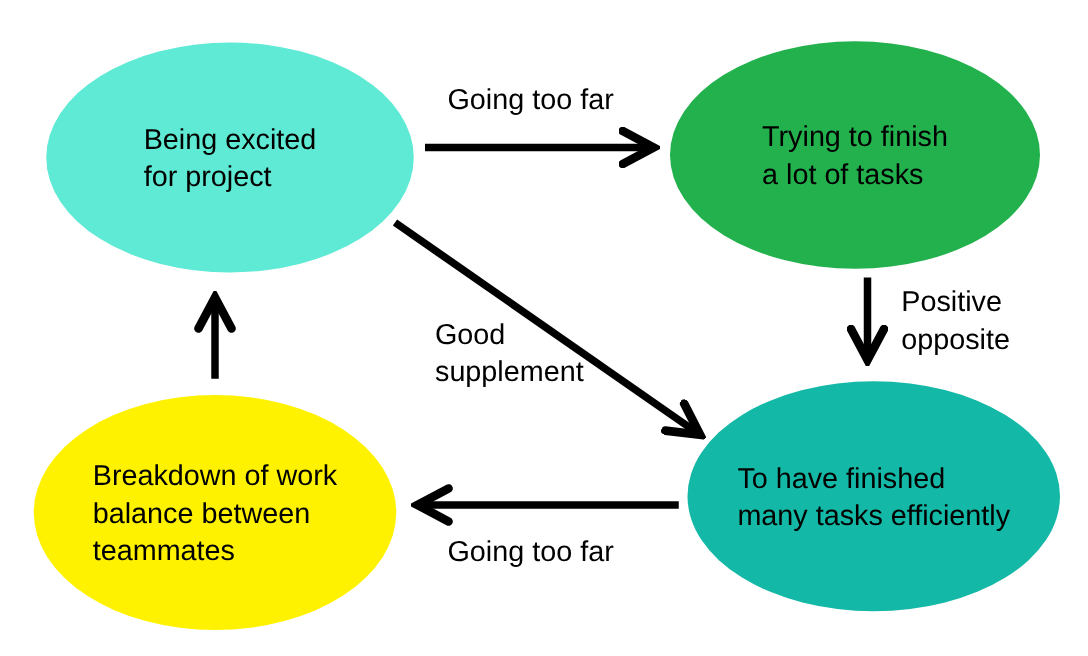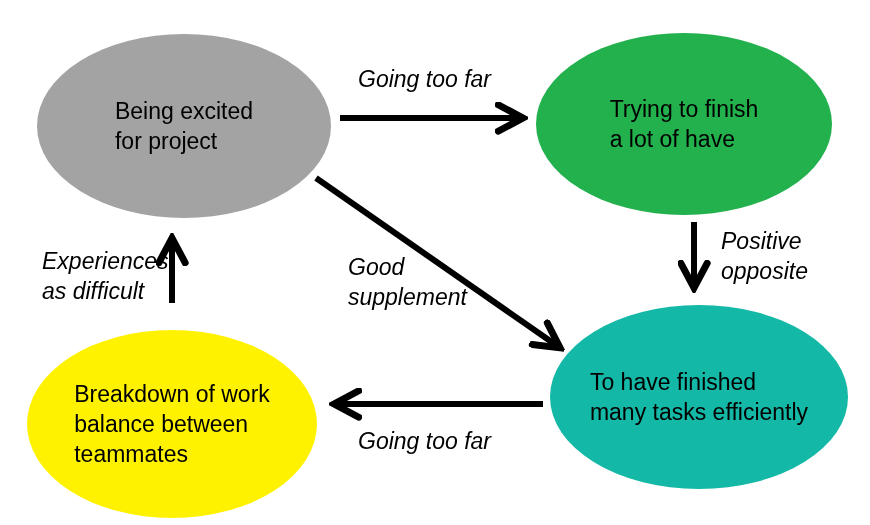--- a/index.html
+++ b/index.html
@@ -25,27 +25,26 @@
   .node .node-label {
     font-size: 23px;
     line-height: 30px;
     color: #000000;
     text-align: left;
     white-space: pre-line;
   }
   #node-excited   { left: 37px;  top: 34px;  width: 294px; height: 184px; }
   #node-trying    { left: 536px; top: 33px;  width: 296px; height: 182px; }
   #node-finished  { left: 550px; top: 305px; width: 298px; height: 184px; }
-  #node-breakdown { left: 27px;  top: 330px; width: 290px; height: 188px; }
+  #node-breakdown { left: 27px;  top: 316px; width: 290px; height: 188px; }
 
   .edge-label {
     position: absolute;
     font-size: 23px;
     line-height: 30px;
-    font-style: italic;
     color: #000000;
     white-space: pre-line;
   }
   #edge-label-top      { left: 358px; top: 64px;  }
   #edge-label-right    { left: 721px; top: 226px; }
   #edge-label-diagonal { left: 348px; top: 252px; }
   #edge-label-bottom   { left: 358px; top: 426px; }
   #edge-label-left     { left: 42px;  top: 246px; }
 
   #arrows-layer {
@@ -54,28 +53,28 @@
     width: 870px;
     height: 525px;
     pointer-events: none;
   }
 </style>
 </head>
 <body>
 
 <div id="canvas">
 
-  <div class="node" id="node-excited" style="background:#a3a3a3;">
+  <div class="node" id="node-excited" style="background:#5eead4;">
     <div class="node-label">Being excited
 for project</div>
   </div>
 
   <div class="node" id="node-trying" style="background:#22b14c;">
     <div class="node-label">Trying to finish
-a lot of have</div>
+a lot of tasks</div>
   </div>
 
   <div class="node" id="node-finished" style="background:#14b8a6;">
     <div class="node-label">To have finished
 many tasks efficiently</div>
   </div>
 
   <div class="node" id="node-breakdown" style="background:#fff200;">
     <div class="node-label">Breakdown of work
 balance between
@@ -104,16 +103,14 @@
       <line x1="172" y1="303" x2="172" y2="243" stroke="#000000" stroke-width="6" marker-end="url(#arrowhead)"></line>
     </g>
   </svg>
 
   <div class="edge-label" id="edge-label-top">Going too far</div>
   <div class="edge-label" id="edge-label-diagonal">Good
 supplement</div>
   <div class="edge-label" id="edge-label-right">Positive
 opposite</div>
   <div class="edge-label" id="edge-label-bottom">Going too far</div>
-  <div class="edge-label" id="edge-label-left">Experiences
-as difficult</div>
 
 </div>
 
 </body></html>

